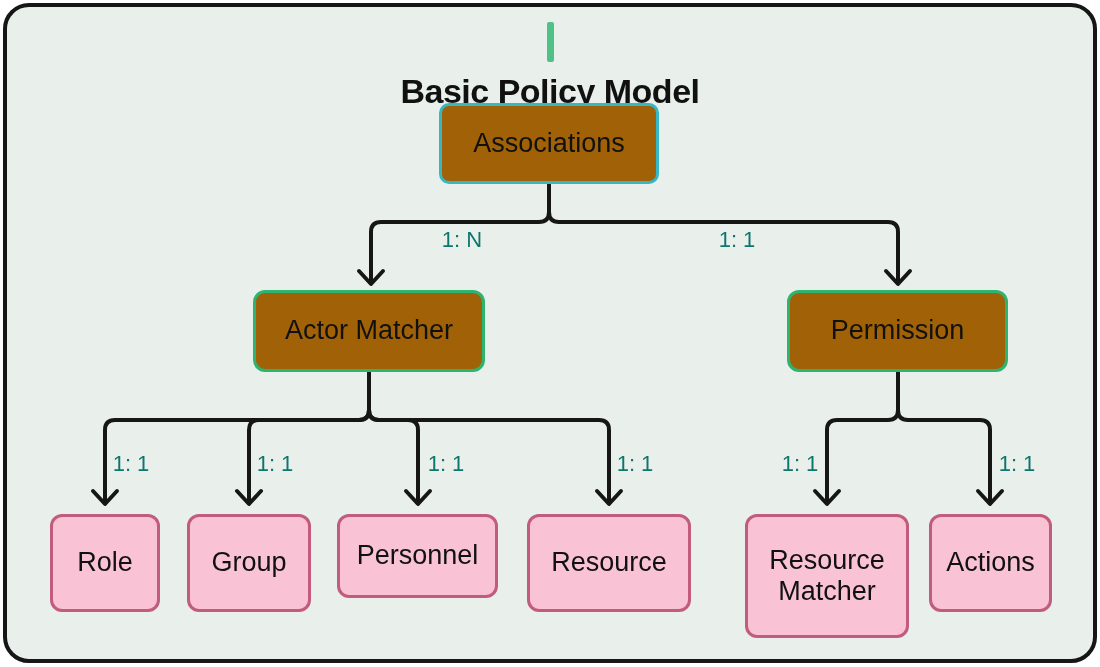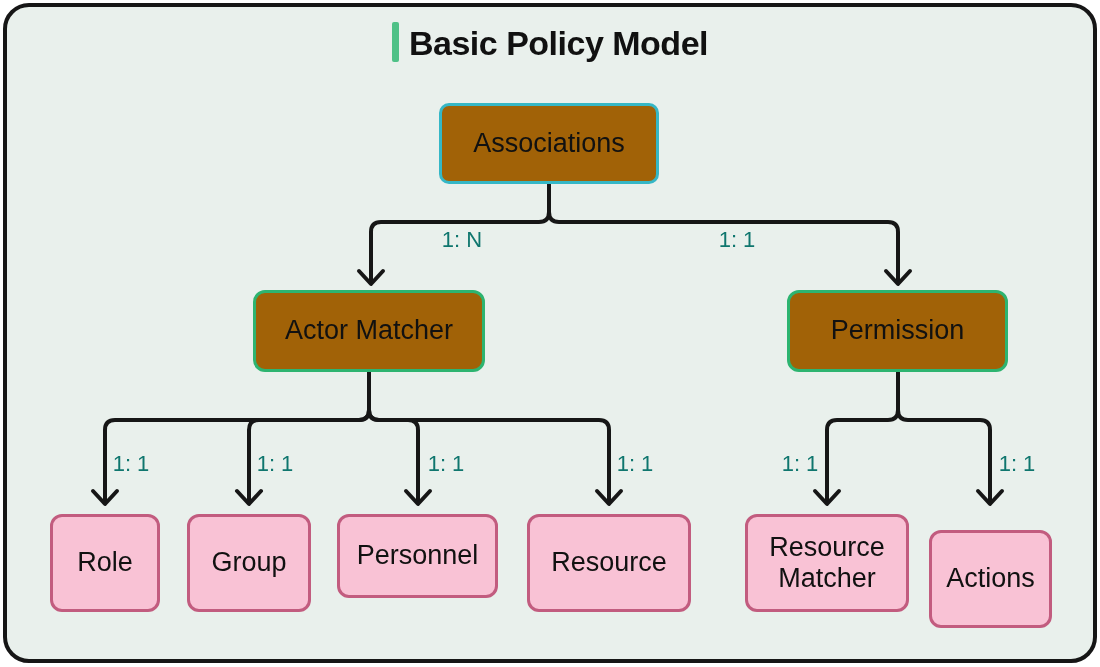--- a/index.html
+++ b/index.html
@@ -7,21 +7,21 @@
     position:relative;width:1100px;height:667px;overflow:hidden;
     font-family:"Liberation Sans","DejaVu Sans",sans-serif;color:#111;
     background:#ffffff;
   }
   .frame{
     position:absolute;left:3px;top:3px;right:3px;bottom:4px;
     background:#e9f0ec;border:4px solid #161616;border-radius:26px;
   }
   .titlebar{
     position:absolute;left:0;right:0;top:22px;
-    display:flex;justify-content:center;align-items:center;gap:10px;
+    display:flex;justify-content:center;align-items:center;gap:10px;flex-direction:column;
   }
   .accent{
     width:7px;height:40px;background:#4fc187;border-radius:2px;flex:0 0 auto;
   }
   .title{
     font-size:34px;font-weight:700;letter-spacing:-0.5px;color:#111;line-height:1;
     padding-top:2px;
   }
   svg.wires{position:absolute;left:0;top:0;}
   svg.wires path{stroke:#161616;stroke-width:4;fill:none;stroke-linecap:round;stroke-linejoin:round;}
@@ -38,22 +38,22 @@
     font-size:22px;font-weight:500;color:#0f766e;white-space:nowrap;
   }
   
   .n-associations{left:439px;top:103px;width:220px;height:81px;}
   .n-actor-matcher{left:253px;top:290px;width:232px;height:82px;}
   .n-permission{left:787px;top:290px;width:221px;height:82px;}
   .n-role{left:50px;top:514px;width:110px;height:98px;}
   .n-group{left:187px;top:514px;width:124px;height:98px;}
   .n-personnel{left:337px;top:514px;width:161px;height:84px;}
   .n-workload{left:527px;top:514px;width:164px;height:98px;}
-  .n-resource-matcher{left:745px;top:514px;width:164px;height:98px;}
-  .n-actions{left:929px;top:530px;width:123px;height:98px;}
+  .n-resource-matcher{left:745px;top:514px;width:164px;height:124px;}
+  .n-actions{left:929px;top:514px;width:123px;height:98px;}
   
   .el-0{left:462px;top:240px;}
   .el-1{left:737px;top:240px;}
   .el-2{left:131px;top:464px;}
   .el-3{left:275px;top:464px;}
   .el-4{left:446px;top:464px;}
   .el-5{left:635px;top:464px;}
   .el-6{left:800px;top:464px;}
   .el-7{left:1017px;top:464px;}
 </style>

